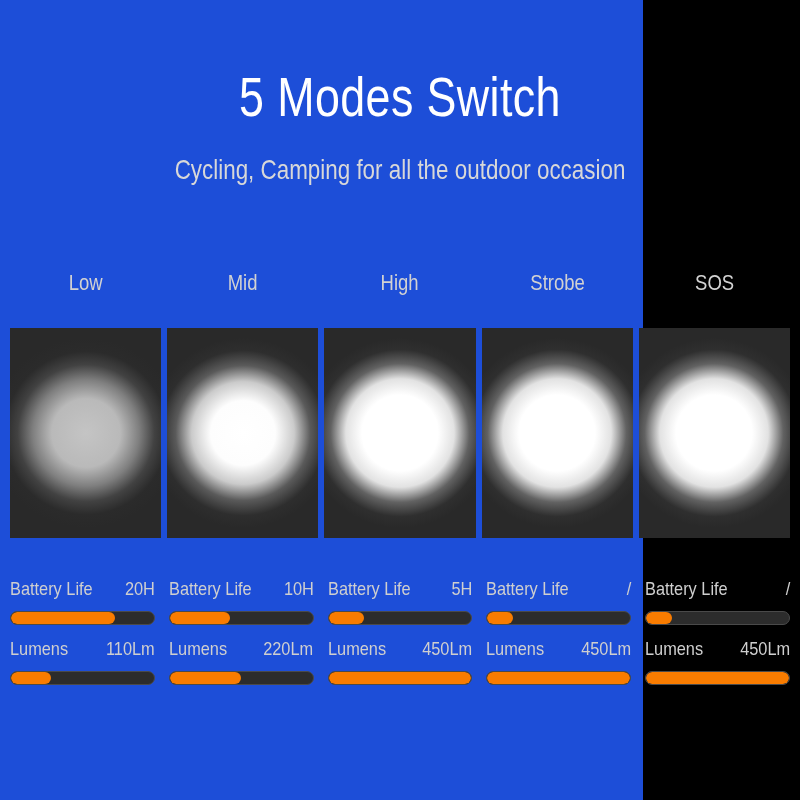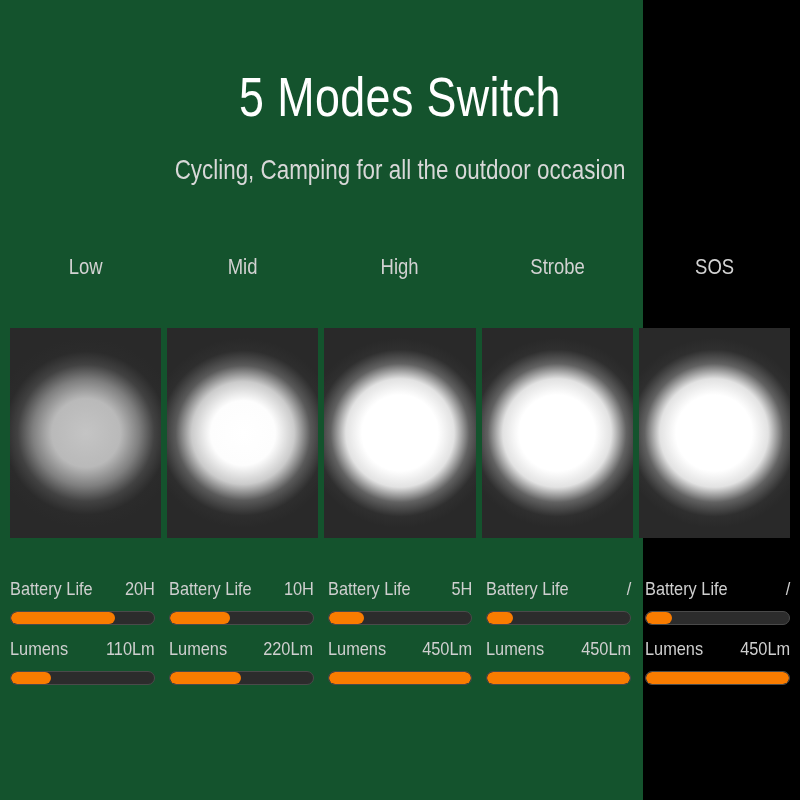--- a/index.html
+++ b/index.html
@@ -15,21 +15,21 @@
   body {
     font-family: "Liberation Sans", sans-serif;
     color: #d5d5d5;
     -webkit-font-smoothing: antialiased;
   }
 
   .page {
     position: relative;
     width: 643px;
     height: 800px;
-    background: #14532d;
+    background: #1d4ed8;
   }
 
   
   .headings {
     position: absolute;
     top: 0;
     left: 0;
     width: 800px;
     text-align: center;
   }
@@ -53,21 +53,21 @@
     font-weight: 300;
     color: #d8d8d8;
     transform: scaleX(0.80);
     transform-origin: center center;
     white-space: nowrap;
   }
 
   
   .mode-labels {
     position: absolute;
-    top: 252px;
+    top: 268px;
     left: 10px;
     width: 780px;
     display: flex;
     gap: 6px;
   }
 
   .mode-label {
     flex: 1 1 0;
     text-align: center;
     font-size: 22px;

